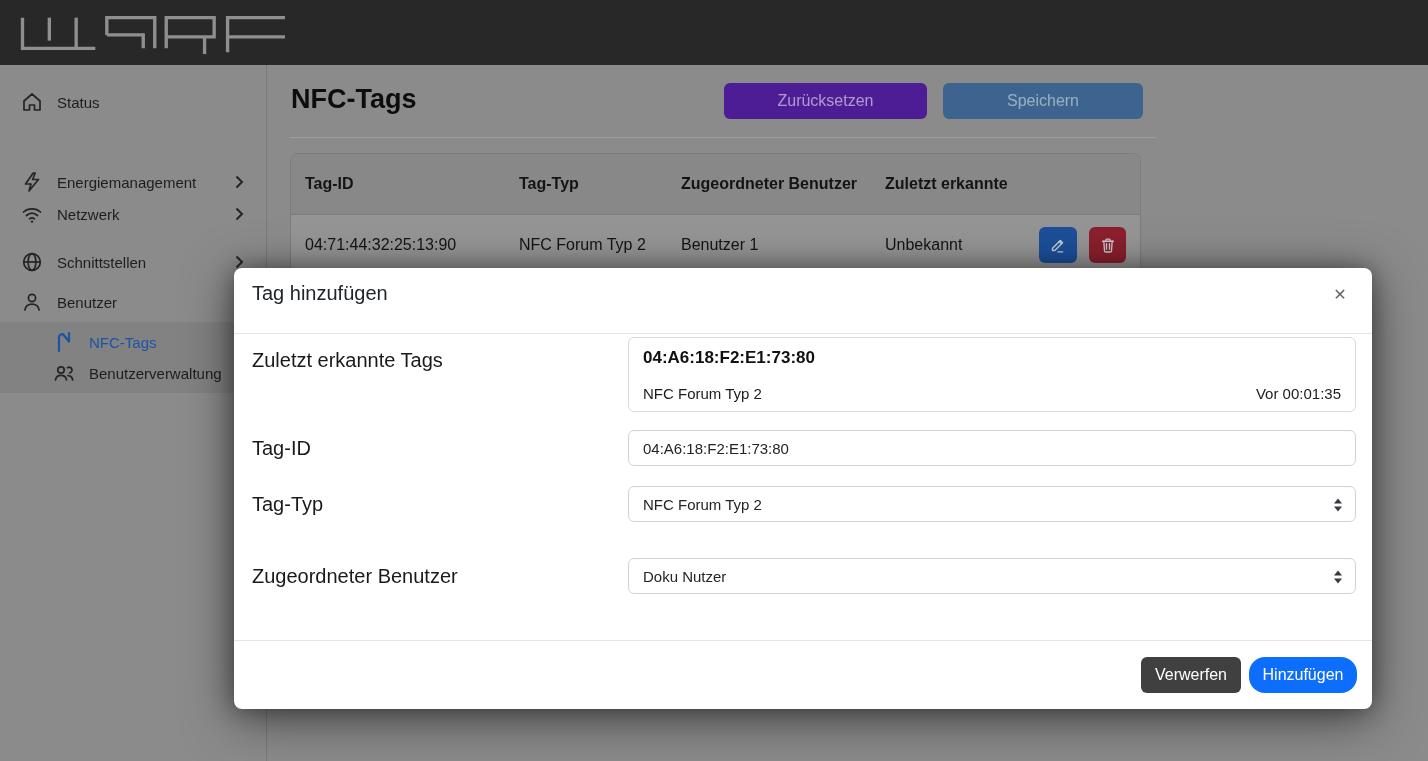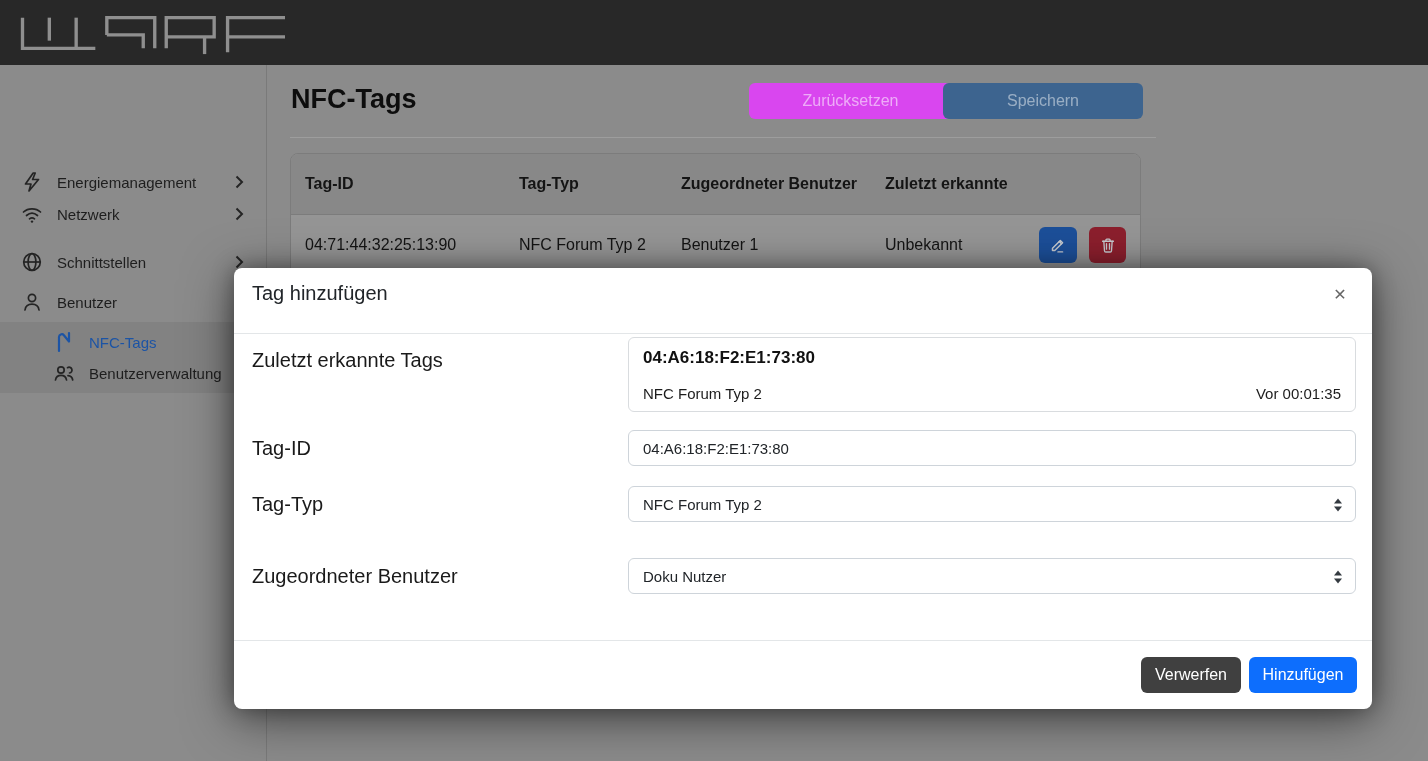--- a/index.html
+++ b/index.html
@@ -16,22 +16,22 @@
   .nav-item{position:absolute;left:0;width:266px;height:40px;display:flex;align-items:center;color:#1e1e1e;font-size:15px;font-weight:500;cursor:pointer;}
   .nav-item .ic{width:24px;height:24px;margin-left:20px;flex:0 0 24px;color:#242424;}
   .nav-item .lbl{margin-left:13px;white-space:nowrap;}
   .nav-item .chev{position:absolute;right:22px;top:13px;color:#242424;}
   .nav-item.sub{background:#828282;}
   .nav-item.sub .ic{margin-left:52px;}
   .nav-item.active{color:#1c54a5;}
   .nav-item.active .ic{color:#1c54a5;}
   
   .page-title{position:absolute;left:291px;top:84px;font-size:27px;font-weight:700;color:#0d0d0d;z-index:5;}
-  .btn-reset{position:absolute;left:724px;top:83px;width:203px;height:36px;background:#d946ef;border:none;border-radius:6px;
-    color:rgba(255,255,255,0.55);font-size:16px;font-family:inherit;cursor:pointer;z-index:5;margin-left:25px;}
+  .btn-reset{position:absolute;left:724px;top:83px;width:203px;height:36px;background:#4c1d95;border:none;border-radius:6px;
+    color:rgba(255,255,255,0.55);font-size:16px;font-family:inherit;cursor:pointer;z-index:5;}
   .btn-save{position:absolute;left:943px;top:83px;width:200px;height:36px;background:#3d648f;border:none;border-radius:6px;
     color:rgba(255,255,255,0.48);font-size:16px;font-family:inherit;cursor:pointer;z-index:5;}
   .title-hr{position:absolute;left:290px;top:137px;width:866px;height:0;border-top:1px solid #9d9d9d;z-index:5;}
   .tag-table{position:absolute;left:290px;top:153px;width:851px;border:1px solid #7c7c7c;border-radius:8px;
     background:#959595;overflow:hidden;z-index:5;box-sizing:border-box;}
   .t-row{display:grid;grid-template-columns:214px 162px 204px 1fr auto;align-items:center;height:60px;padding:0 14px;}
   .t-head{background:#888888;border-bottom:1px solid #7c7c7c;font-weight:700;}
   .t-row > div{font-size:16px;color:#141414;}
   .row-actions{display:flex;gap:12px;justify-self:end;}
   .icon-btn{width:38px;height:36px;border:none;border-radius:6px;display:flex;align-items:center;justify-content:center;cursor:pointer;padding:0;}
@@ -52,40 +52,46 @@
   .tag-card .tid{font-size:17px;font-weight:700;color:#111;}
   .tag-card .sub-line{display:flex;justify-content:space-between;font-size:15px;color:#1c1c1c;}
   .m-input,.m-select{position:absolute;left:376px;top:0;width:728px;height:36px;border:1px solid #ced4da;border-radius:6px;
     box-sizing:border-box;font-size:15px;color:#212529;font-family:inherit;padding:0 14px;background:#fff;}
   .m-select{display:flex;align-items:center;cursor:pointer;position:absolute;}
   .m-select .arrows{position:absolute;right:11px;top:10px;color:#343a40;}
   .modal-footer{position:absolute;left:0;top:372px;width:100%;height:69px;border-top:1px solid #e3e6e8;box-sizing:border-box;}
   .btn-discard{position:absolute;right:131px;top:16px;width:100px;height:36px;background:#404040;color:#fff;border:none;
     border-radius:6px;font-size:16px;font-family:inherit;cursor:pointer;}
   .btn-add{position:absolute;right:15px;top:16px;width:108px;height:36px;background:#0d6efd;color:#fff;border:none;
-    border-radius:6px;font-size:16px;font-family:inherit;cursor:pointer;}
+    border-radius:16px;font-size:16px;font-family:inherit;cursor:pointer;}
 </style>
 </head>
 <body>
 
 <div class="app-header">
   <svg class="logo-svg" width="272" height="46" viewBox="0 0 280 48" fill="none" stroke="#8f8f8f" stroke-width="3.5">
     <path d="M8 8 V40 H84"></path>
       <path d="M36 8 V32"></path>
       <path d="M64 8 V40"></path>
     <path d="M96 26 V8 H146 V40"></path>
       <path d="M96 26 H134 V40"></path>
     <path d="M158 40 V8 H208 V28 H158"></path>
       <path d="M198 28 V46"></path>
     <path d="M222 44 V8 H284 V28 H222"></path>
   </svg>
 </div>
 
 <div class="sidebar">
 
+  <div class="nav-item" style="top:17px">
+    <svg class="ic" viewBox="0 0 24 24" fill="none" stroke="currentColor" stroke-width="1.7" stroke-linejoin="round">
+        <path d="M4 20 V11 L12 4 L20 11 V20 H14.5 V15 H9.5 V20 Z"></path>
+      </svg>
+    <span class="lbl">Status</span>
+  </div>
 
 
   <div class="nav-item" style="top:97px">
     <svg class="ic" viewBox="0 0 24 24" fill="none" stroke="currentColor" stroke-width="1.7" stroke-linejoin="round">
         <path d="M13.2 3 L5.5 14 H11 L9 21 L18.5 9.5 H12.6 L15.2 3 Z"></path>
       </svg>
     <span class="lbl">Energiemanagement</span>
     <svg class="chev" width="9" height="14" viewBox="0 0 9 14" fill="none" stroke="currentColor" stroke-width="2">
         <polyline points="1.5,1.5 7,7 1.5,12.5"></polyline>
       </svg>

